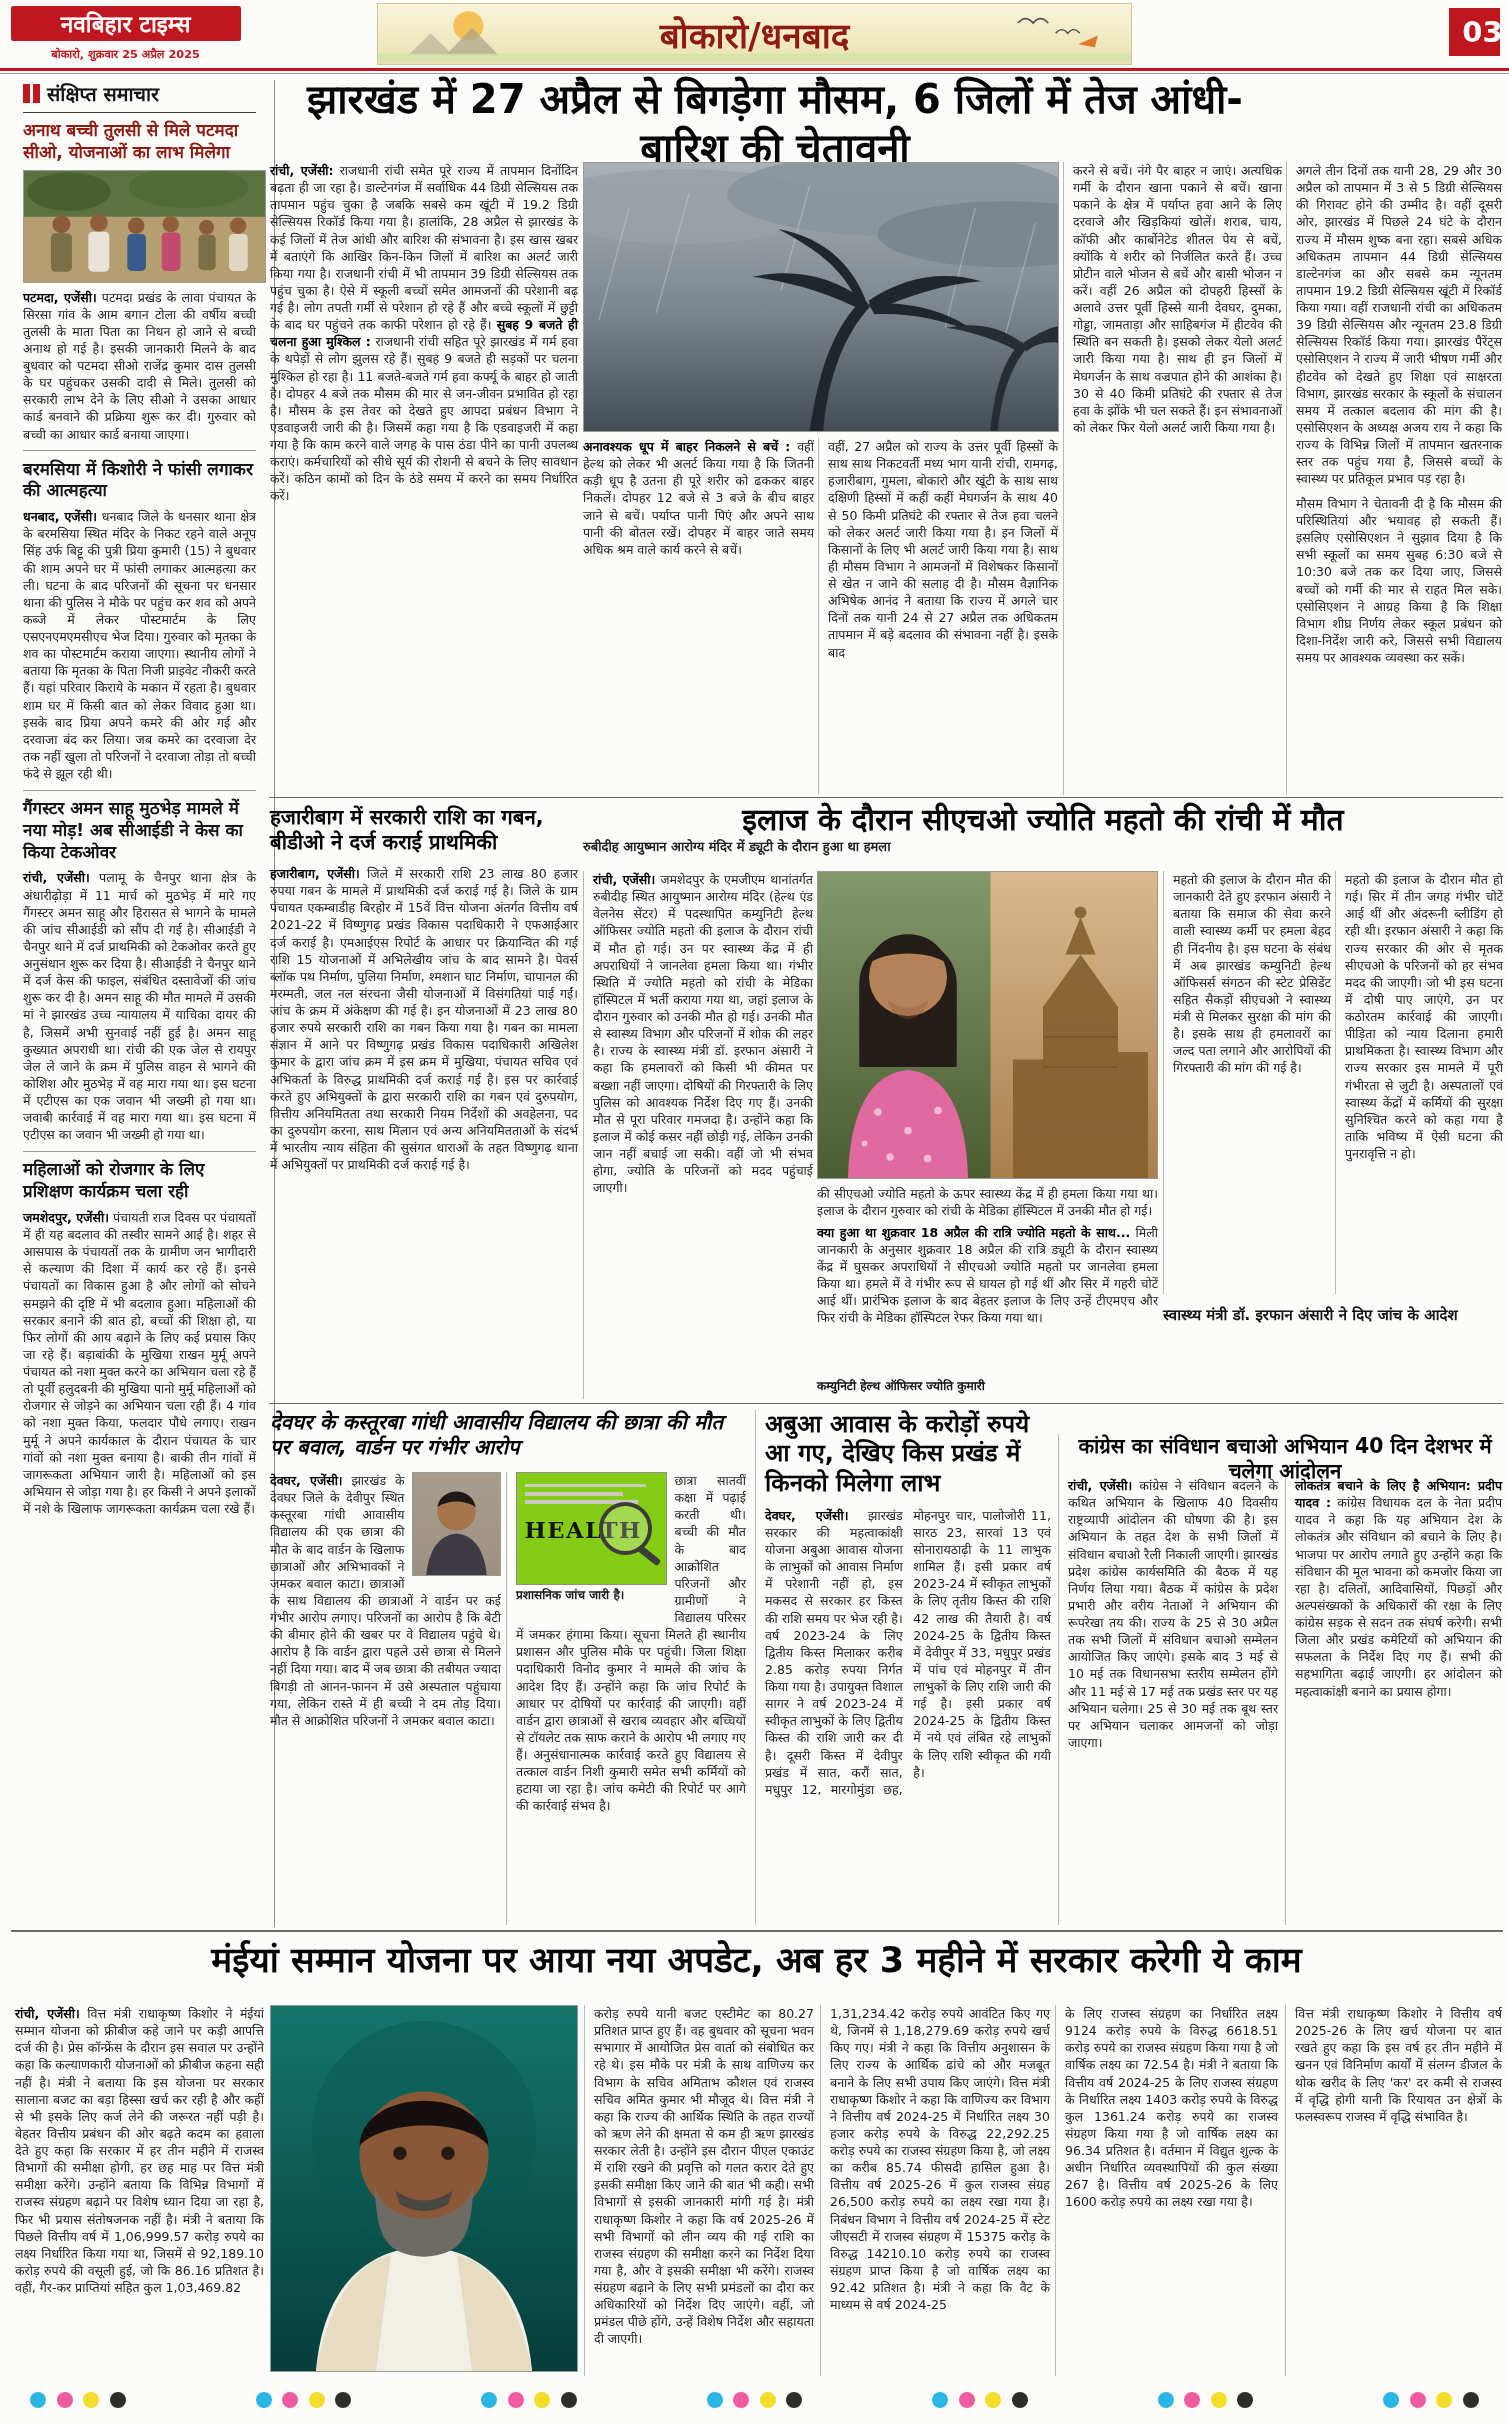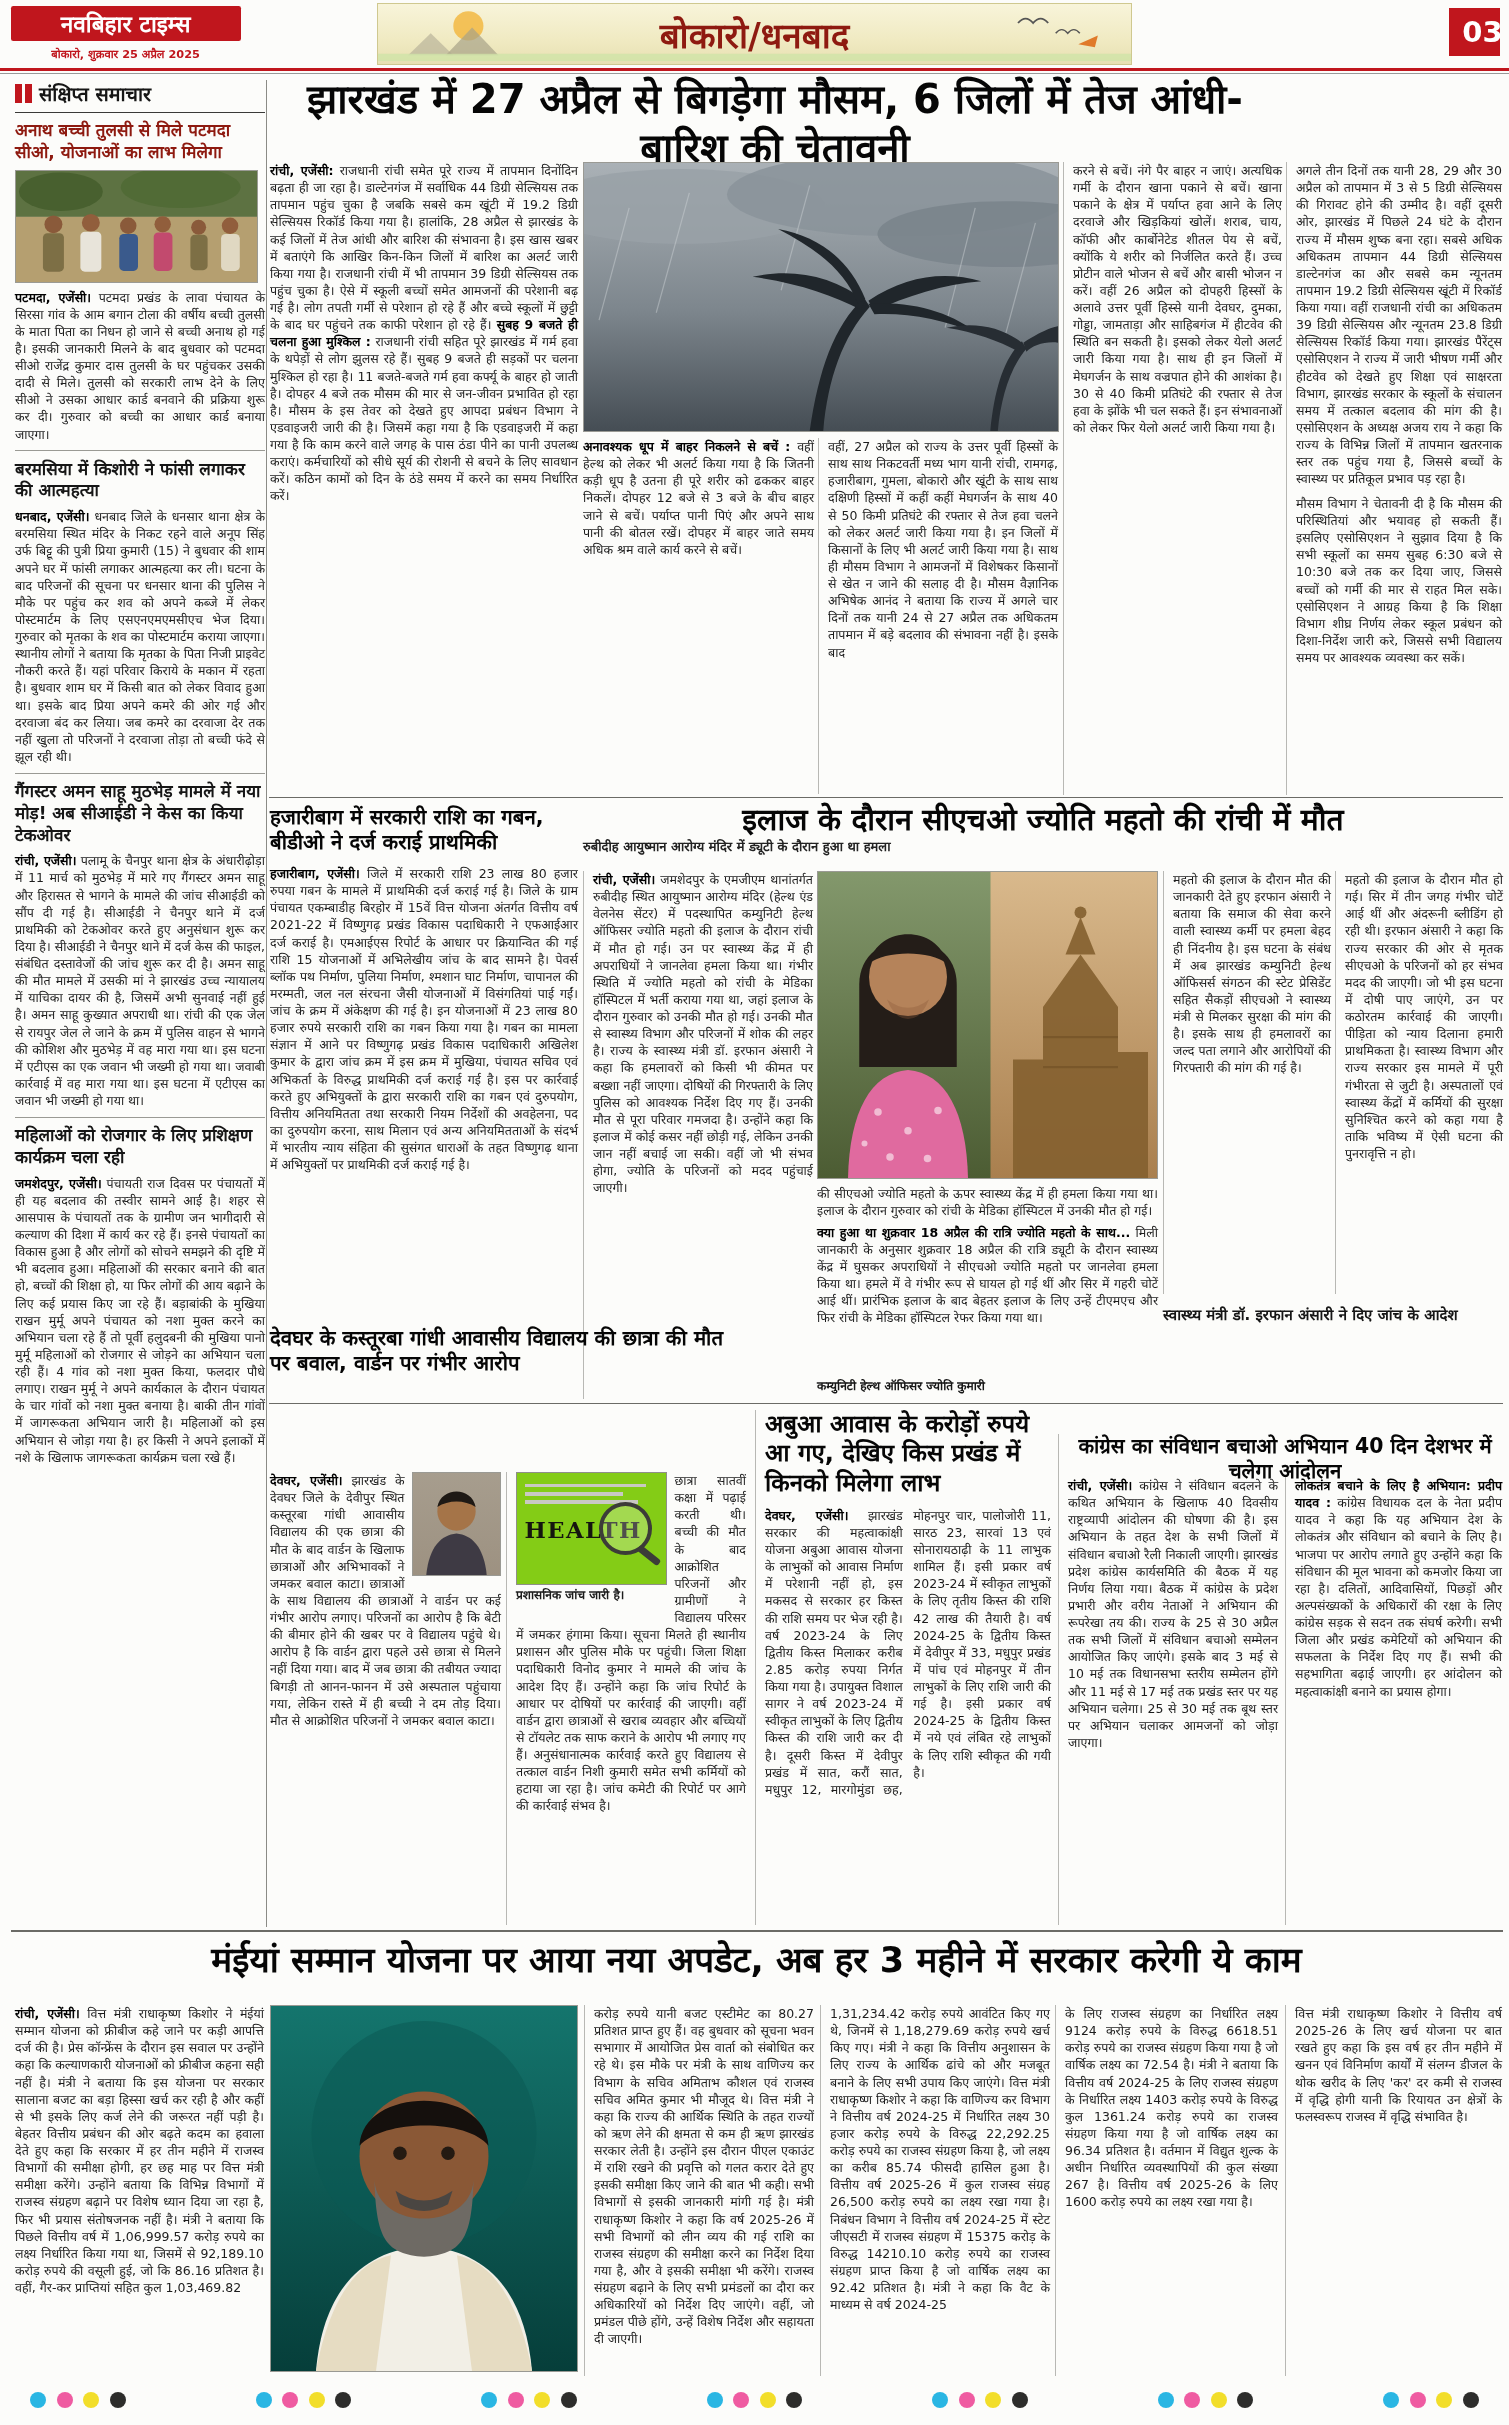--- a/index.html
+++ b/index.html
@@ -62,21 +62,21 @@
     <path d="M900 40 q8 -10 16 0 q8 -10 16 0" stroke="#555" stroke-width="2" fill="none"></path>
     <path d="M930 55 l26 -12 l-4 16 z" fill="#e07a2a"></path>
   </svg>
   <span class="banner-title">बोकारो/धनबाद</span>
 </div>
 
 <div class="np pageno" style="left:1449px; top:7.5px; width:51px; height:48px;">03</div>
 <div class="redbar"></div>
 <div class="grayline"></div>
 
-<div class="np sidebar" style="left:15px; top:80px; width:252px; height:1847px; padding-right:1px;">
+<div class="np sidebar" style="left:23px; top:80px; width:252px; height:1847px; padding-right:18px;">
   <div class="sec-head">
     <span class="sec-bars">
         <i></i>
         <i></i>
       </span>
     <span class="sec-title">संक्षिप्त समाचार</span>
   </div>
 
   <div style="margin-top:7.5px;">
     <div class="sb-hl maroon">अनाथ बच्ची तुलसी से मिले पटमदा सीओ, योजनाओं का लाभ मिलेगा</div>
@@ -238,21 +238,21 @@
   <p class="bt" style="margin-top:4.5px;"><b>क्या हुआ था शुक्रवार 18 अप्रैल की रात्रि ज्योति महतो के साथ...</b> <span>मिली जानकारी के अनुसार शुक्रवार 18 अप्रैल की रात्रि ड्यूटी के दौरान स्वास्थ्य केंद्र में घुसकर अपराधियों ने सीएचओ ज्योति महतो पर जानलेवा हमला किया था। हमले में वे गंभीर रूप से घायल हो गई थीं और सिर में गहरी चोटें आई थीं। प्रारंभिक इलाज के बाद बेहतर इलाज के लिए उन्हें टीएमएच और फिर रांची के मेडिका हॉस्पिटल रेफर किया गया था।</span></p>
 </div>
 <div class="np cap" style="left:817px; top:1379px; width:341px;">कम्युनिटी हेल्थ ऑफिसर ज्योति कुमारी</div>
 
 <p class="np bt vr" style="left:1163px; top:871px; width:168px; height:423px;">महतो की इलाज के दौरान मौत की जानकारी देते हुए इरफान अंसारी ने बताया कि समाज की सेवा करने वाली स्वास्थ्य कर्मी पर हमला बेहद ही निंदनीय है। इस घटना के संबंध में अब झारखंड कम्युनिटी हेल्थ ऑफिसर्स संगठन की स्टेट प्रेसिडेंट सहित सैकड़ों सीएचओ ने स्वास्थ्य मंत्री से मिलकर सुरक्षा की मांग की है। इसके साथ ही हमलावरों का जल्द पता लगाने और आरोपियों की गिरफ्तारी की मांग की गई है।</p>
 <p class="np bt vr" style="left:1335px; top:871px; width:168px; height:423px;">महतो की इलाज के दौरान मौत हो गई। सिर में तीन जगह गंभीर चोटें आई थीं और अंदरूनी ब्लीडिंग हो रही थी। इरफान अंसारी ने कहा कि राज्य सरकार की ओर से मृतक सीएचओ के परिजनों को हर संभव मदद की जाएगी। जो भी इस घटना में दोषी पाए जाएंगे, उन पर कठोरतम कार्रवाई की जाएगी। पीड़िता को न्याय दिलाना हमारी प्राथमिकता है। स्वास्थ्य विभाग और राज्य सरकार इस मामले में पूरी गंभीरता से जुटी है। अस्पतालों एवं स्वास्थ्य केंद्रों में कर्मियों की सुरक्षा सुनिश्चित करने को कहा गया है ताकि भविष्य में ऐसी घटना की पुनरावृत्ति न हो।</p>
 <div class="np cap" style="left:1163px; top:1306px; width:340px; font-size:15px;">स्वास्थ्य मंत्री डॉ. इरफान अंसारी ने दिए जांच के आदेश</div>
 
 <div class="hr" style="left:269px; top:1403px; width:1234px;"></div>
 
-<div class="np hl" style="left:270px; top:1326px; width:476px; font-size:20.4px;">देवघर के कस्तूरबा गांधी आवासीय विद्यालय की छात्रा की मौत पर बवाल, वार्डन पर गंभीर आरोप</div>
+<div class="np hl" style="left:270px; top:1410px; width:476px; font-size:20.4px;font-style:italic;">देवघर के कस्तूरबा गांधी आवासीय विद्यालय की छात्रा की मौत पर बवाल, वार्डन पर गंभीर आरोप</div>
 <div class="np" style="left:270px; top:1472px; width:231px; height:453px;">
   <p class="bt">
     <span class="float-img">
       <span class="photo" style="display:block; width:89px; height:104px;">
         <svg viewBox="0 0 118 138" preserveAspectRatio="none">
           <rect width="118" height="138" fill="#9a968e"></rect>
           <rect width="118" height="138" fill="url(#sep)" opacity=".2"></rect>
           <circle cx="59" cy="52" r="26" fill="#a57448"></circle>
           <path d="M33 46 C38 18 80 18 85 46 C70 36 48 36 33 46 Z" fill="#1e1915"></path>
           <path d="M18 138 C22 100 38 84 59 82 C80 84 96 100 100 138 Z" fill="#3e3a44"></path>

